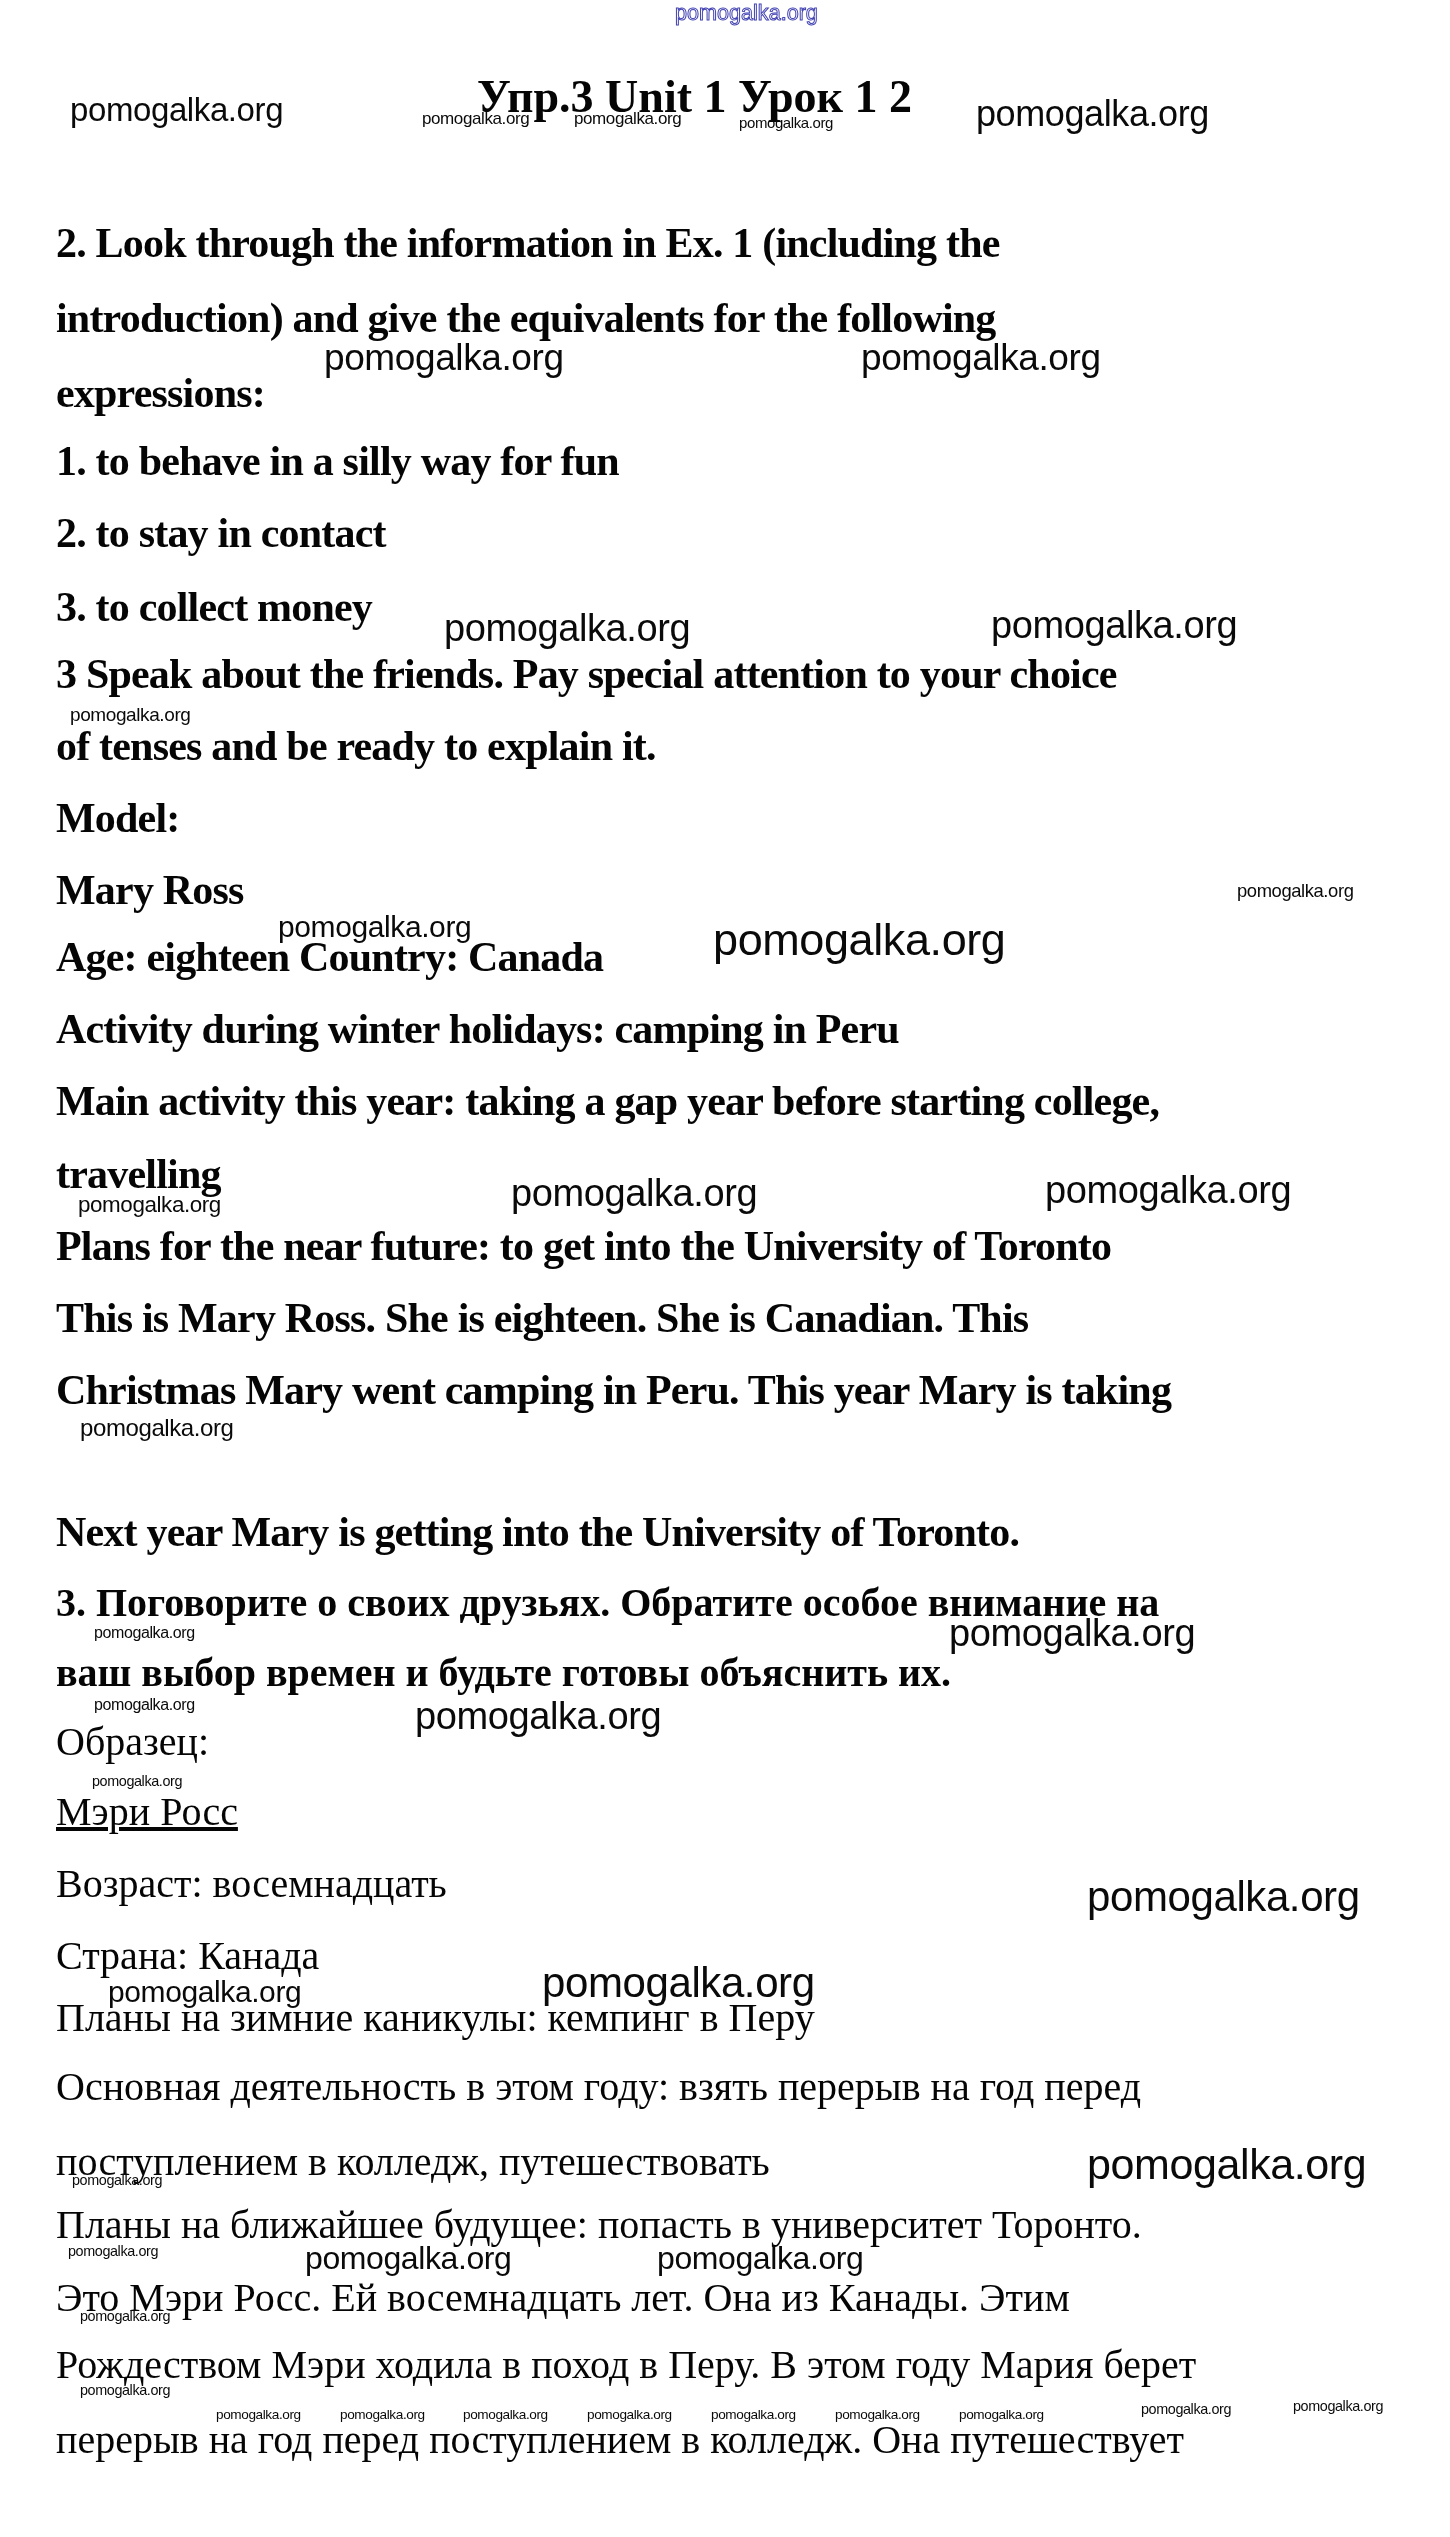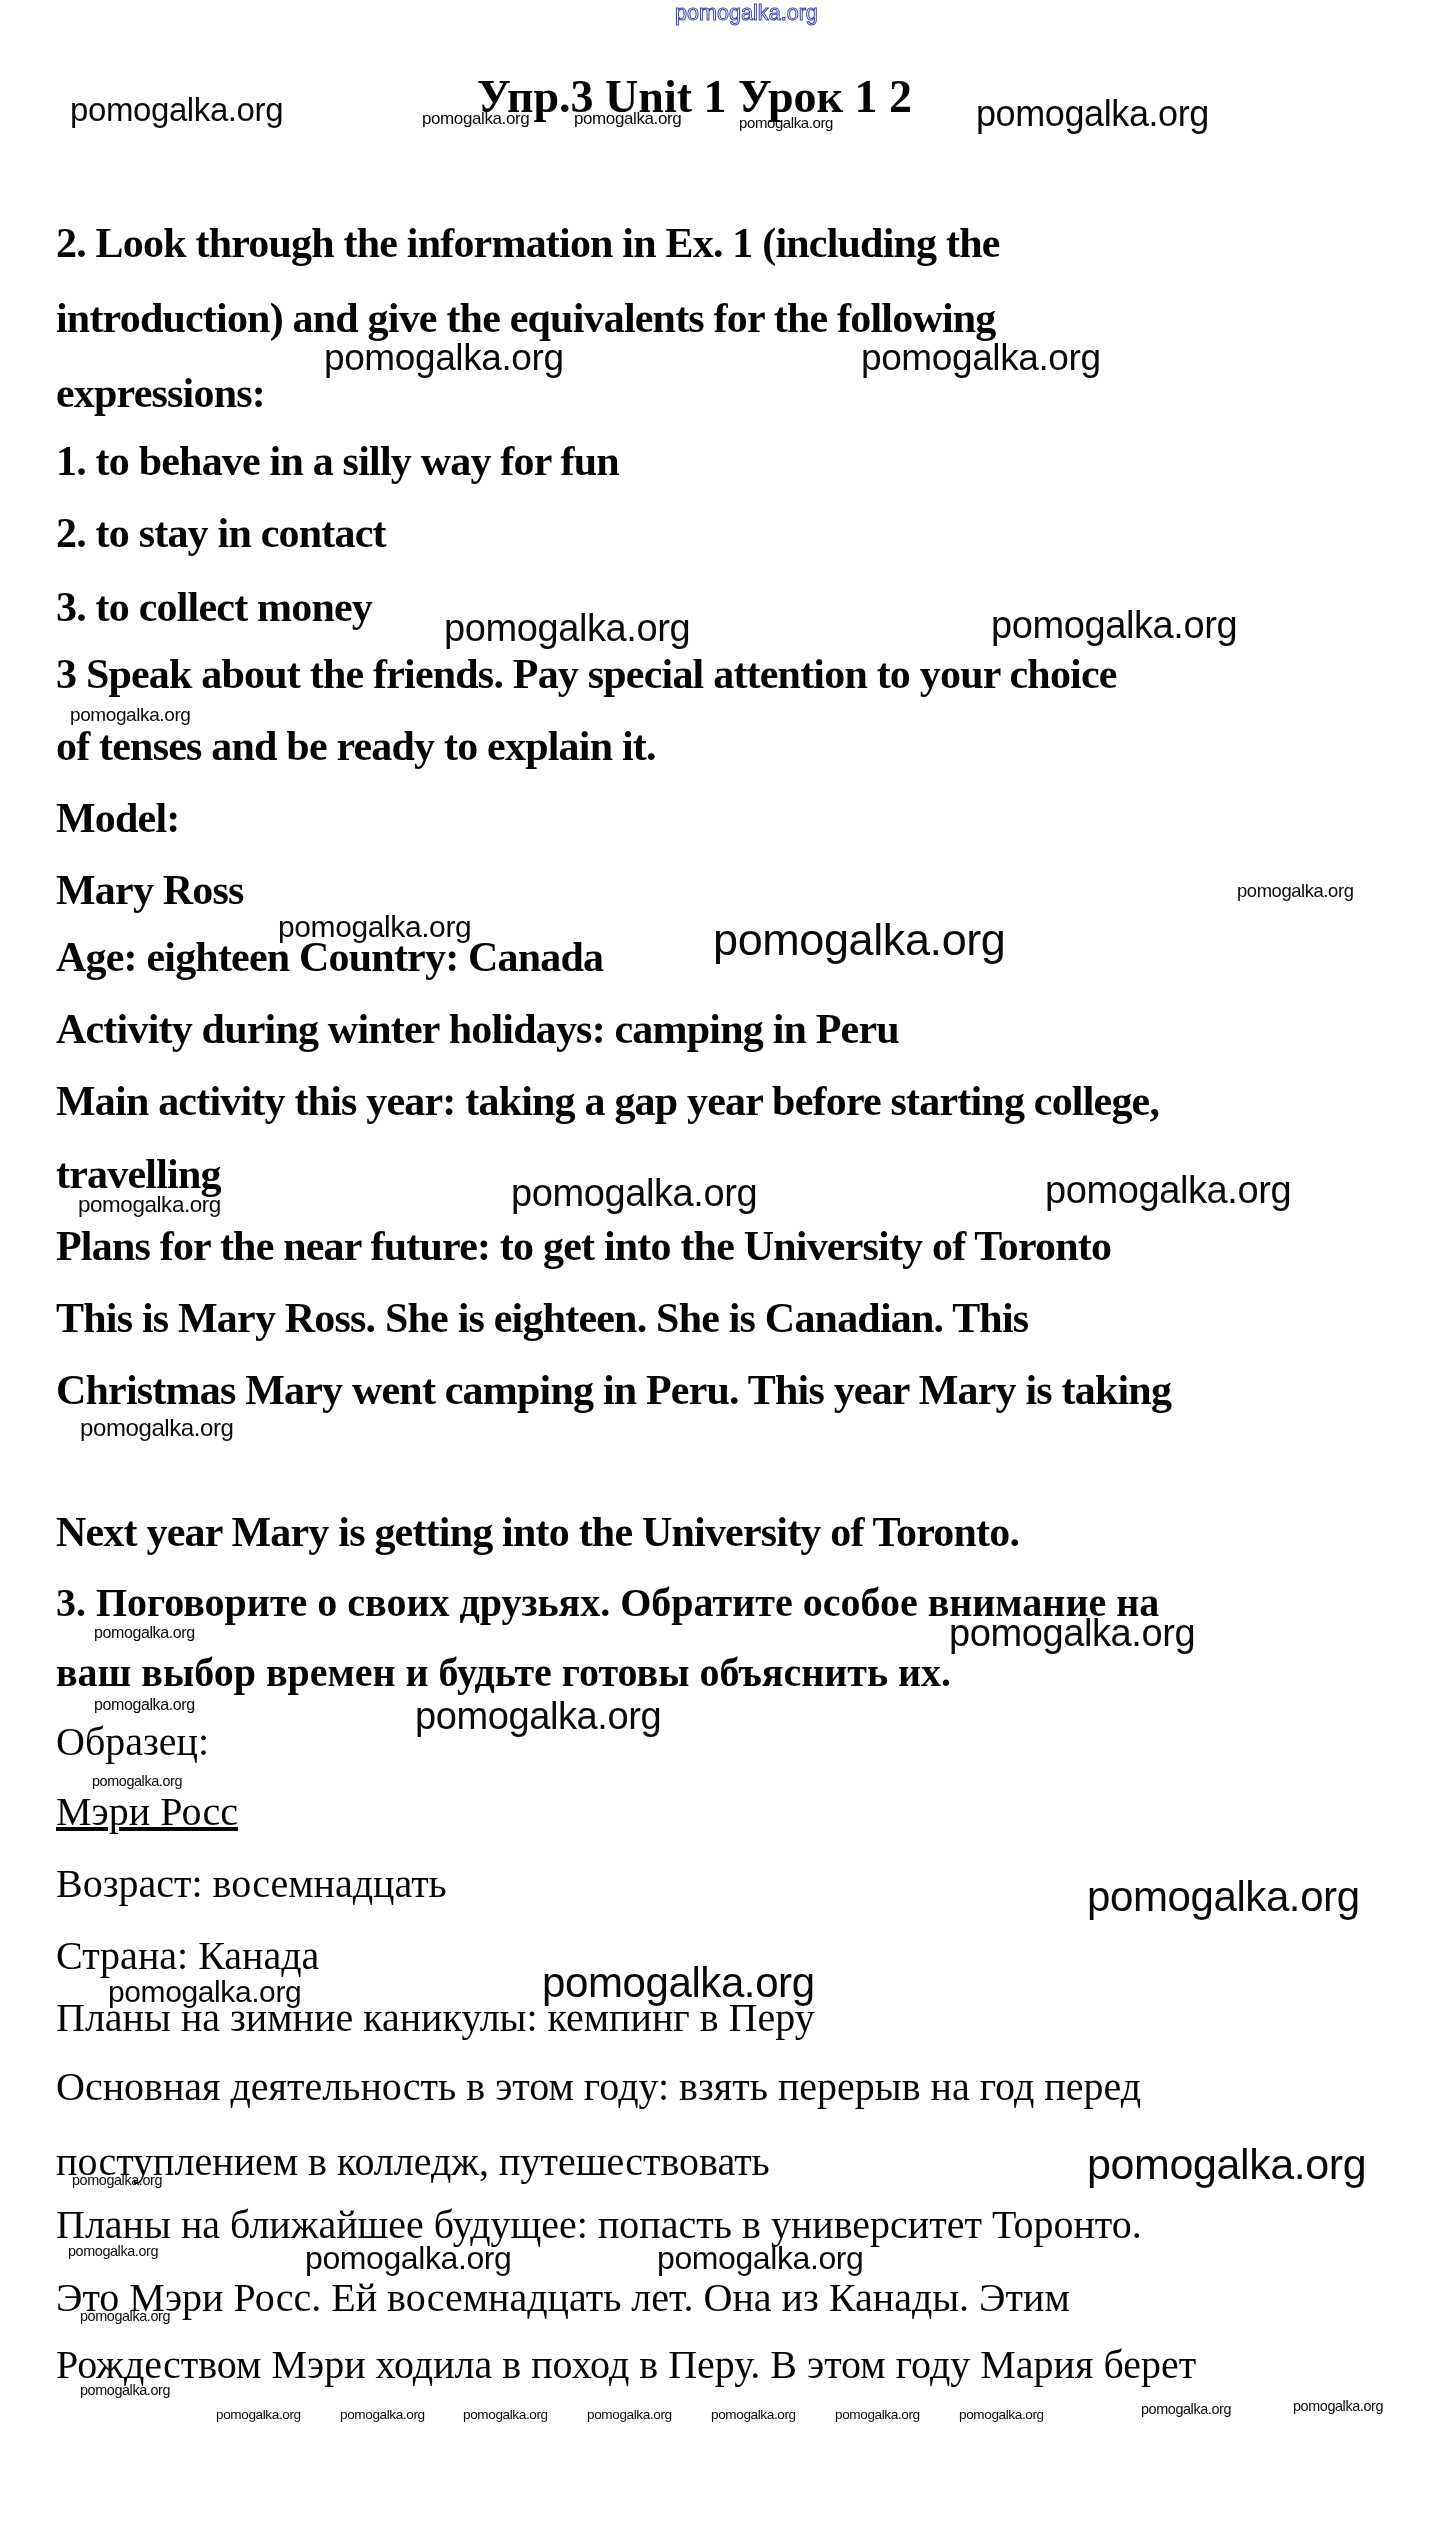--- a/index.html
+++ b/index.html
@@ -130,15 +130,16 @@
   <div class="wm" style="left:216px; top:2408px; font-size:13.6px;">pomogalka.org</div>
   <div class="wm" style="left:340px; top:2408px; font-size:13.6px;">pomogalka.org</div>
   <div class="wm" style="left:463px; top:2408px; font-size:13.6px;">pomogalka.org</div>
   <div class="wm" style="left:587px; top:2408px; font-size:13.6px;">pomogalka.org</div>
   <div class="wm" style="left:711px; top:2408px; font-size:13.6px;">pomogalka.org</div>
   <div class="wm" style="left:835px; top:2408px; font-size:13.6px;">pomogalka.org</div>
   <div class="wm" style="left:959px; top:2408px; font-size:13.6px;">pomogalka.org</div>
   <div class="wm" style="left:1141px; top:2402px; font-size:14.4px;">pomogalka.org</div>
   <div class="wm" style="left:1293px; top:2399px; font-size:14.4px;">pomogalka.org</div>
 
+  <div class="ln ru" style="top:2419px;">перерыв на год перед поступлением в колледж. Она путешествует</div>
 
 </div>
 
 
 </body></html>

